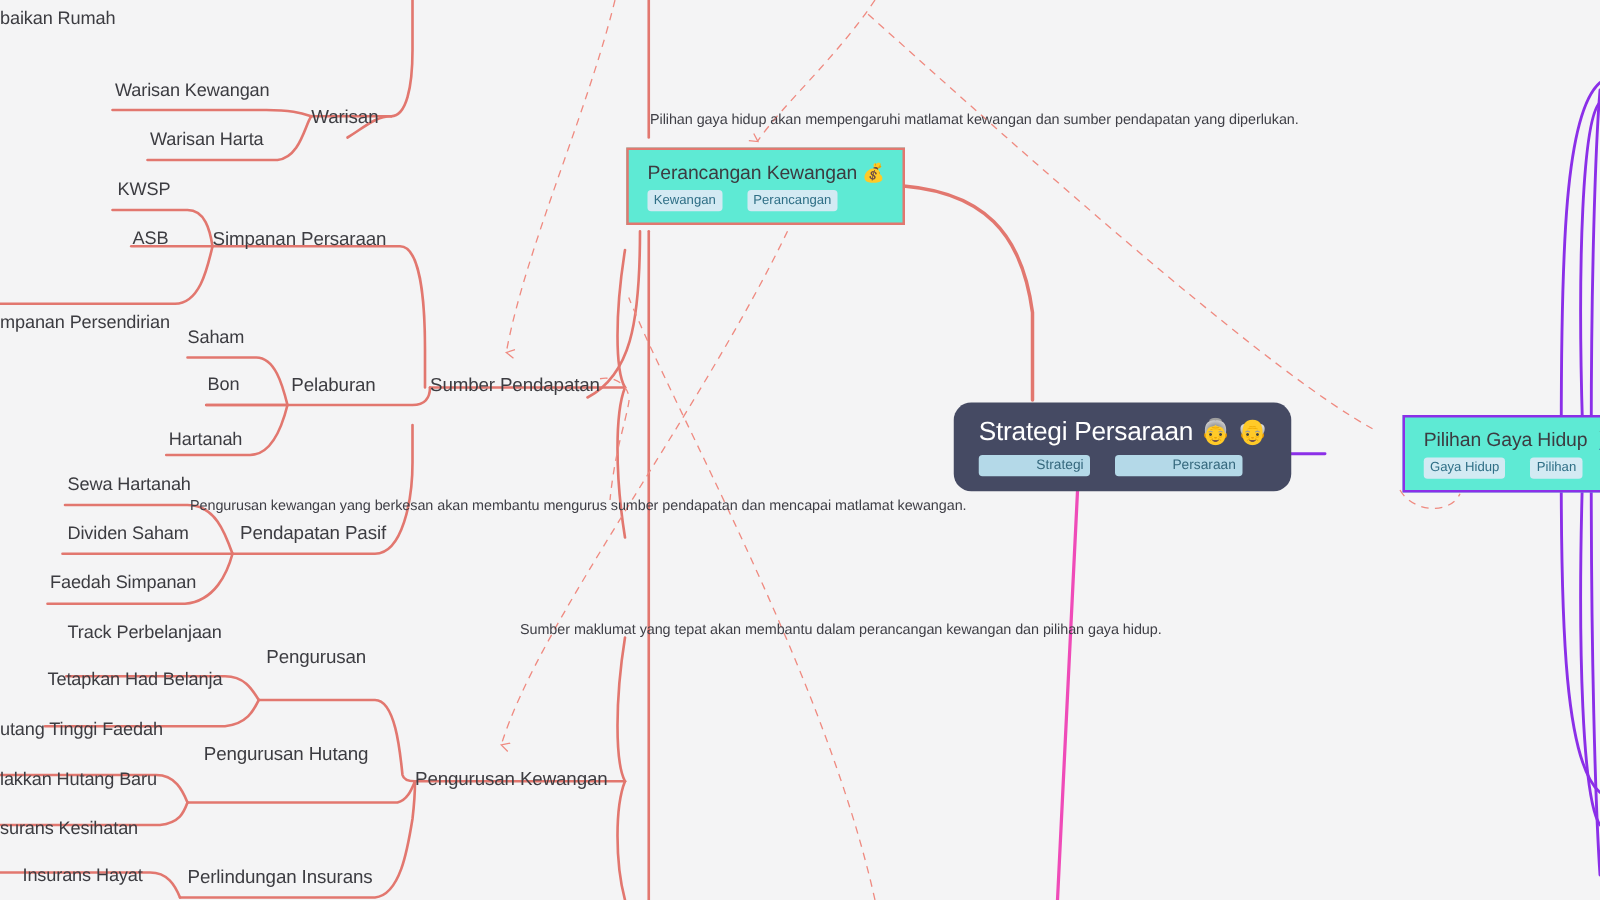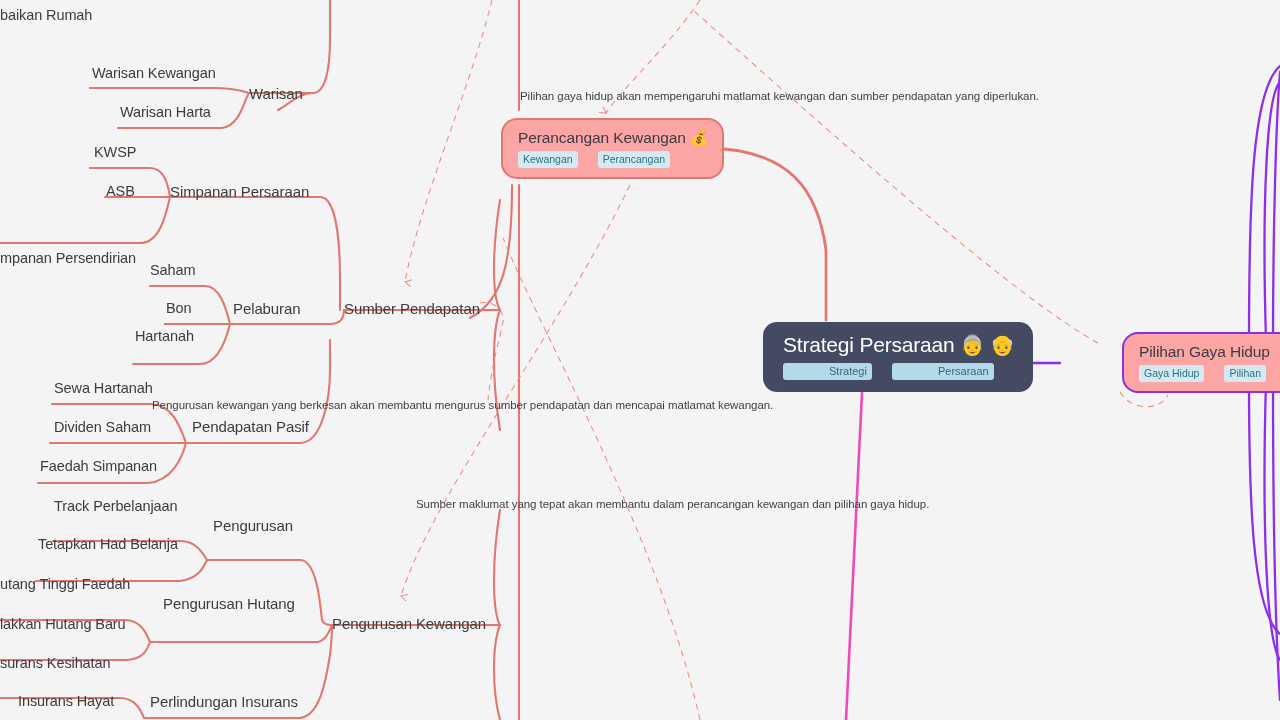--- a/index.html
+++ b/index.html
@@ -41,22 +41,22 @@
     position: absolute;
     font-size: 11.5px;
     color: #3f3f46;
     white-space: nowrap;
     letter-spacing: -0.05px;
   }
 
   
   .card {
     position: absolute;
-    background: #fca5a5;
-    border-radius: 16px;
+    background: #5eead4;
+    border-radius: 0;
     padding: 9px 14px 9px 15px;
     display: flex;
     flex-direction: column;
     align-items: flex-start;
     gap: 4px;
     z-index: 5;
   }
   .card.red { border: 2.5px solid #e2776f; }
   .card.purple { border: 2.5px solid #8b2fe8; }
   .card-title {
@@ -248,21 +248,21 @@
   <div class="branch" style="left:150px; top:693px;">Perlindungan Insurans</div>
 
   <div class="leaf" style="left:0px; top:7px;">baikan Rumah</div>
   <div class="leaf" style="left:92px; top:65px;">Warisan Kewangan</div>
   <div class="leaf" style="left:120px; top:104px;">Warisan Harta</div>
   <div class="leaf" style="left:94px; top:144px;">KWSP</div>
   <div class="leaf" style="left:106px; top:183px;">ASB</div>
   <div class="leaf" style="left:0px; top:222px;margin-top:28px;">mpanan Persendirian</div>
   <div class="leaf" style="left:150px; top:262px;">Saham</div>
   <div class="leaf" style="left:166px; top:300px;">Bon</div>
-  <div class="leaf" style="left:135px; top:328px;">Hartanah</div>
+  <div class="leaf" style="left:135px; top:344px;">Hartanah</div>
   <div class="leaf" style="left:54px; top:380px;">Sewa Hartanah</div>
   <div class="leaf" style="left:54px; top:419px;">Dividen Saham</div>
   <div class="leaf" style="left:40px; top:458px;">Faedah Simpanan</div>
   <div class="leaf" style="left:54px; top:498px;">Track Perbelanjaan</div>
   <div class="leaf" style="left:38px; top:536px;">Tetapkan Had Belanja</div>
   <div class="leaf" style="left:0px; top:576px;">utang Tinggi Faedah</div>
   <div class="leaf" style="left:0px; top:616px;">lakkan Hutang Baru</div>
   <div class="leaf" style="left:0px; top:655px;">surans Kesihatan</div>
   <div class="leaf" style="left:18px; top:693px;">Insurans Hayat</div>
 

